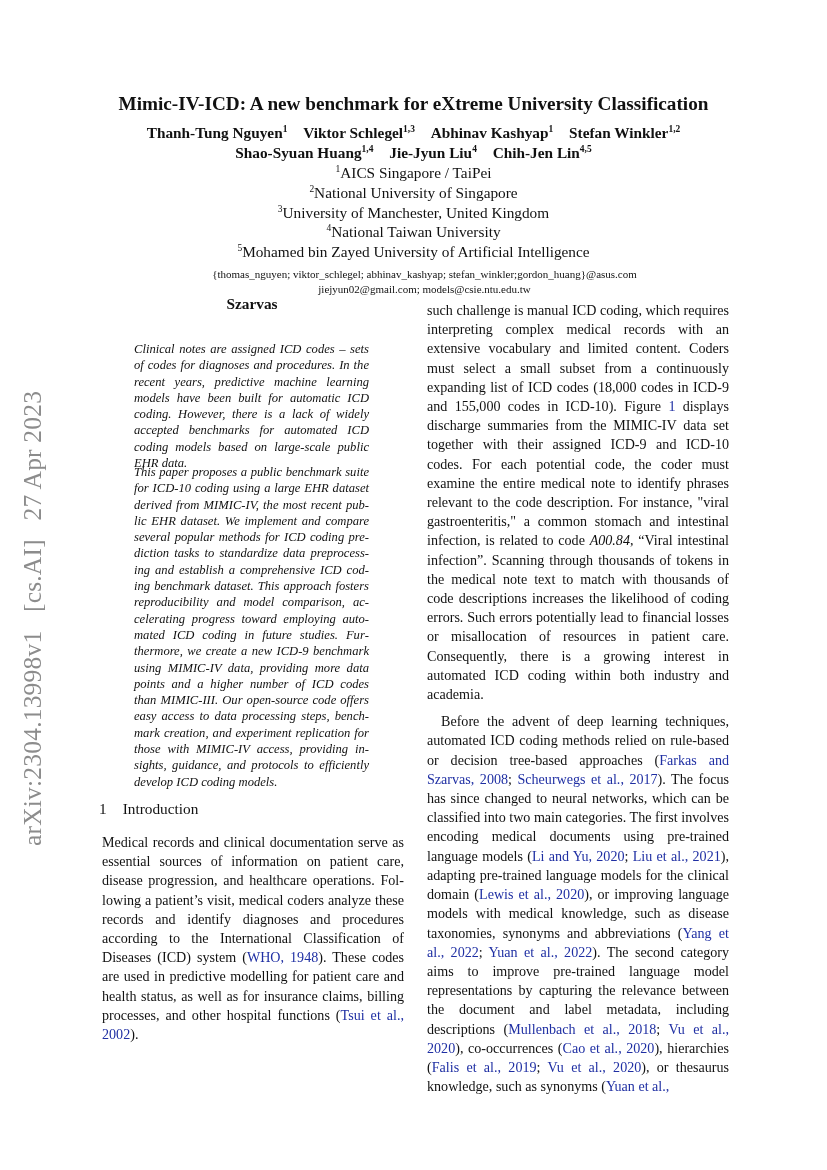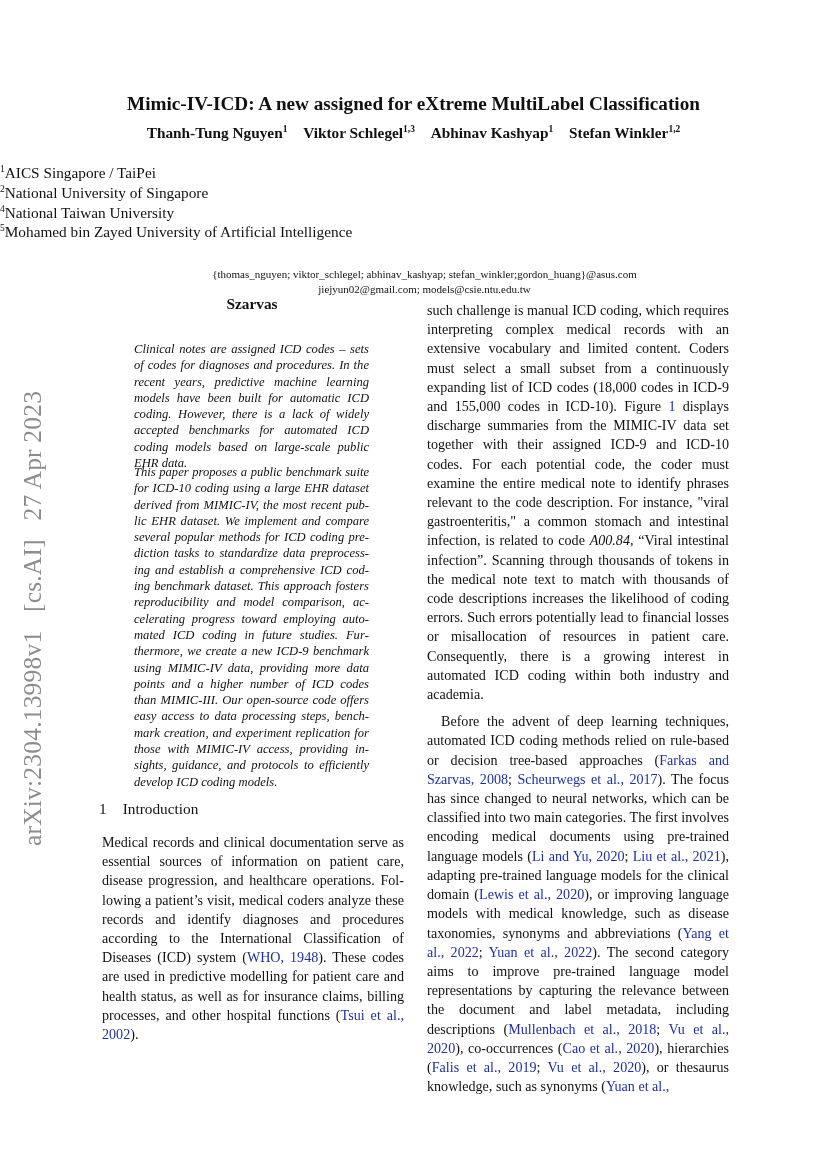--- a/index.html
+++ b/index.html
@@ -7,21 +7,21 @@
          font-family: "Liberation Serif", "DejaVu Serif", serif; color: #111; }
   .arxiv { position: absolute; left: 18px; top: 846px; transform-origin: 0 0; transform: rotate(-90deg);
            font-family: "Liberation Serif", serif; font-size: 25.5px; color: #8c8c8c; white-space: nowrap; letter-spacing: 0.2px; }
   .arxiv span { margin-right: 12px; }
   .title { position: absolute; left: 0; width: 827px; top: 93px; text-align: center;
            font-weight: bold; font-size: 19.2px; }
   .authors { position: absolute; left: 0; width: 827px; top: 123px; text-align: center;
              font-weight: bold; font-size: 15.3px; line-height: 20px; }
   .authors .a { margin: 8px 6px; white-space: nowrap; }
   sup { font-size: 0.62em; vertical-align: 0.6em; line-height: 0; }
-  .affils { position: absolute; left: 0; width: 827px; top: 163px; text-align: left; font-size: 15.3px; line-height: 19.8px; }
+  .affils { position: absolute; left: 0; width: 827px; top: 163px; text-align: center; font-size: 15.3px; line-height: 19.8px; }
   .emails { position: absolute; left: 0; width: 827px; top: 264px; text-align: center; font-size: 11px; line-height: 20px; padding-left: 11px; }
   .abs-head { position: absolute; left: 122px; width: 260px; top: 295px; text-align: center; font-weight: bold; font-size: 15.3px; }
   .abs { position: absolute; left: 122px; width: 259px; font-size: 12.6px; line-height: 16.3px; text-align: justify; hyphens: manual; }
   .abs p { margin: 12px; font-style: italic; }
   .sec { position: absolute; left: 99px; top: 800px; font-weight: normal; font-size: 15.3px; }
   .sec .num { margin-right: 16px; }
   .col { position: absolute; width: 308px; font-size: 14.1px; line-height: 19.2px; text-align: justify; }
   .col p { margin: 3px; }
   .indent { text-indent: 14px; }
   .cite { color: #1f2fa3; }
@@ -30,34 +30,40 @@
 </style>
 </head>
 <body>
 
 <div class="arxiv">
   <span>arXiv:2304.13998v1</span>
   <span>[cs.AI]</span>
   <span>27 Apr 2023</span>
 </div>
 
-<div class="title">Mimic-IV-ICD: A new assigned for eXtreme MultiLabel Classification</div>
+<div class="title">Mimic-IV-ICD: A new benchmark for eXtreme University Classification</div>
 
 <div class="authors">
   <div>
     <span class="a"><span>Thanh-Tung Nguyen</span><sup>1</sup></span>
     <span class="a"><span>Viktor Schlegel</span><sup>1,3</sup></span>
     <span class="a"><span>Abhinav Kashyap</span><sup>1</sup></span>
     <span class="a"><span>Stefan Winkler</span><sup>1,2</sup></span>
   </div>
+  <div>
+    <span class="a"><span>Shao-Syuan Huang</span><sup>1,4</sup></span>
+    <span class="a"><span>Jie-Jyun Liu</span><sup>4</sup></span>
+    <span class="a"><span>Chih-Jen Lin</span><sup>4,5</sup></span>
+  </div>
 </div>
 
 <div class="affils">
   <div><sup>1</sup><span>AICS Singapore / TaiPei</span></div>
   <div><sup>2</sup><span>National University of Singapore</span></div>
+  <div><sup>3</sup><span>University of Manchester, United Kingdom</span></div>
   <div><sup>4</sup><span>National Taiwan University</span></div>
   <div><sup>5</sup><span>Mohamed bin Zayed University of Artificial Intelligence</span></div>
 </div>
 
 <div class="emails">
   <div>{thomas_nguyen; viktor_schlegel; abhinav_kashyap; stefan_winkler;gordon_huang}@asus.com</div>
   <div style="margin-top:-5px">jiejyun02@gmail.com; models@csie.ntu.edu.tw</div>
 </div>
 
 <div class="abs-head">Szarvas</div>

